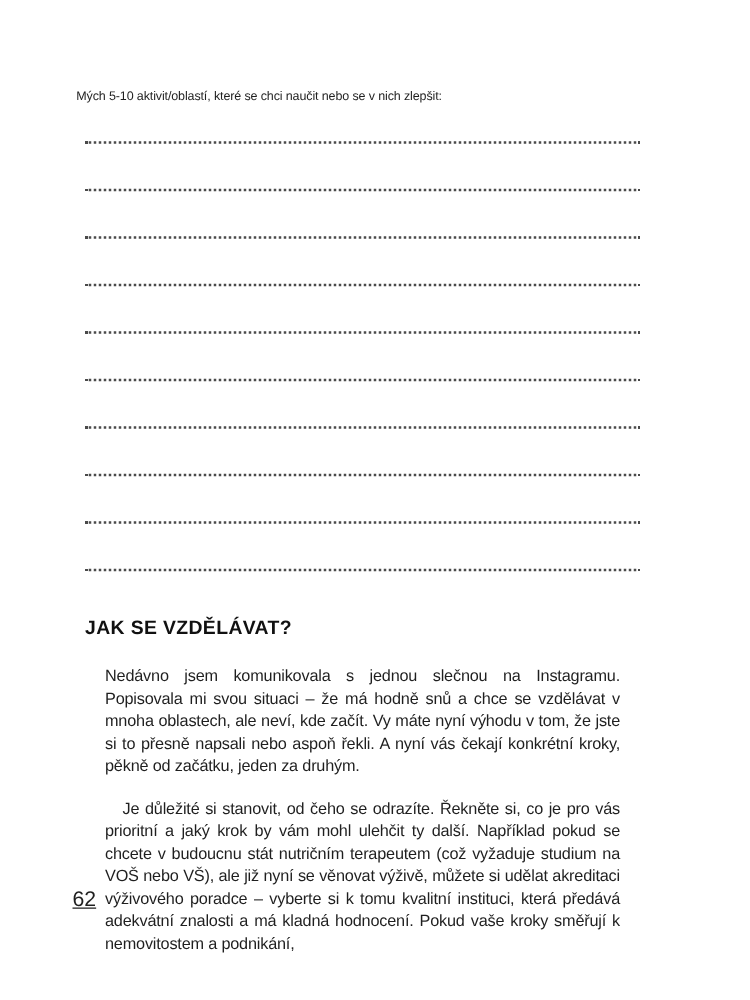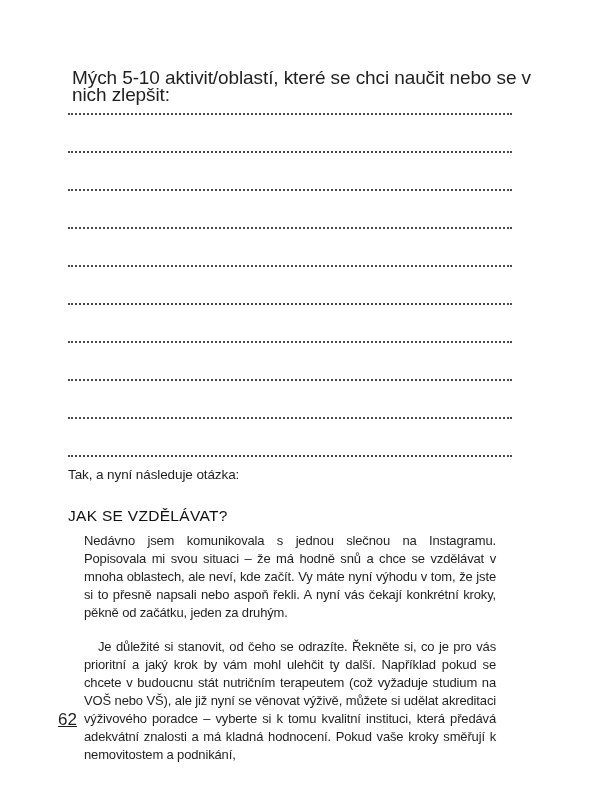--- a/index.html
+++ b/index.html
@@ -13,24 +13,24 @@
   .page {
     position: relative;
     width: 600px;
     height: 800px;
     background: var(--bg, #ffffff);
     color: var(--text, #1f1f1f);
     overflow: hidden;
   }
   .prompt-heading {
     position: absolute;
-    left: 72px;
+    left: 61px;
     top: 69px;
     width: 470px;
-    font-size: 19px;
+    font-size: 10px;
     line-height: 17px;
     letter-spacing: -0.1px;
     color: var(--text, #1f1f1f);
   }
   .lines-block {
     position: absolute;
     left: 68px;
     top: 77px;
     width: 444px;
   }
@@ -46,24 +46,23 @@
     font-size: 13.5px;
     line-height: 18px;
     letter-spacing: -0.1px;
   }
   .section-heading {
     position: absolute;
     left: 68px;
     top: 494px;
     width: 444px;
     font-size: 15.5px;
-    font-weight: normal;
+    font-weight: bold;
     letter-spacing: 0.3px;
     color: var(--heading, #111111);
-    margin-top: 13px;
   }
   .body-block {
     position: absolute;
     left: 68px;
     top: 516px;
     width: 444px;
     font-size: 13px;
     line-height: 18px;
     letter-spacing: -0.15px;
     text-align: justify;
@@ -96,21 +95,20 @@
       <div class="dotline"></div>
       <div class="dotline"></div>
       <div class="dotline"></div>
       <div class="dotline"></div>
       <div class="dotline"></div>
       <div class="dotline"></div>
       <div class="dotline"></div>
       <div class="dotline"></div>
     </div>
 
-  <div class="transition-text">Tak, a nyní následuje otázka:</div>
 
   <div class="section-heading">JAK SE VZDĚLÁVAT?</div>
 
   <div class="body-block">
     <p>Nedávno jsem komunikovala s jednou slečnou na Instagramu. Popisovala mi svou situaci – že má hodně snů a chce se vzdělávat v mnoha oblastech, ale neví, kde začít. Vy máte nyní výhodu v tom, že jste si to přesně napsali nebo aspoň řekli. A nyní vás čekají konkrétní kroky, pěkně od začátku, jeden za druhým.</p>
     <p>Je důležité si stanovit, od čeho se odrazíte. Řekněte si, co je pro vás prioritní a jaký krok by vám mohl ulehčit ty další. Například pokud se chcete v budoucnu stát nutričním terapeutem (což vyžaduje studium na VOŠ nebo VŠ), ale již nyní se věnovat výživě, můžete si udělat akreditaci výživového poradce – vyberte si k tomu kvalitní instituci, která předává adekvátní znalosti a má kladná hodnocení. Pokud vaše kroky směřují k nemovitostem a podnikání,</p>
   </div>
 
   <div class="page-number">62</div>
 

